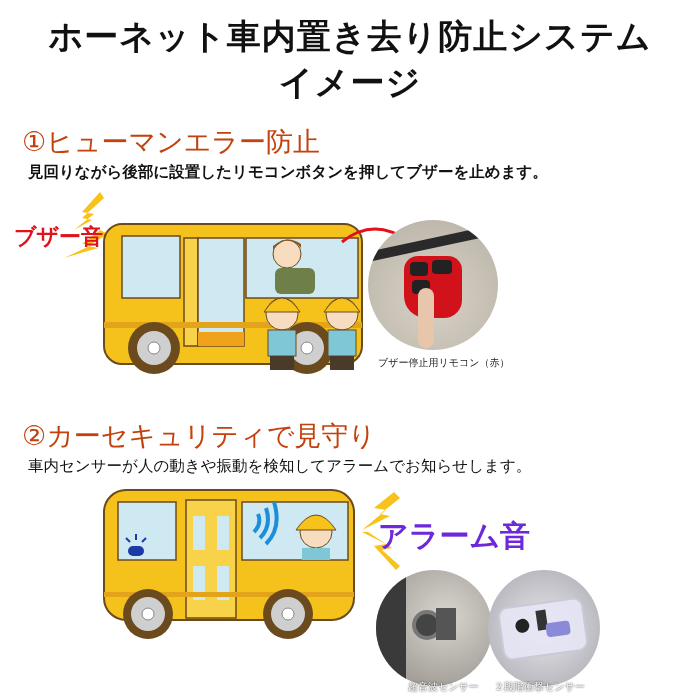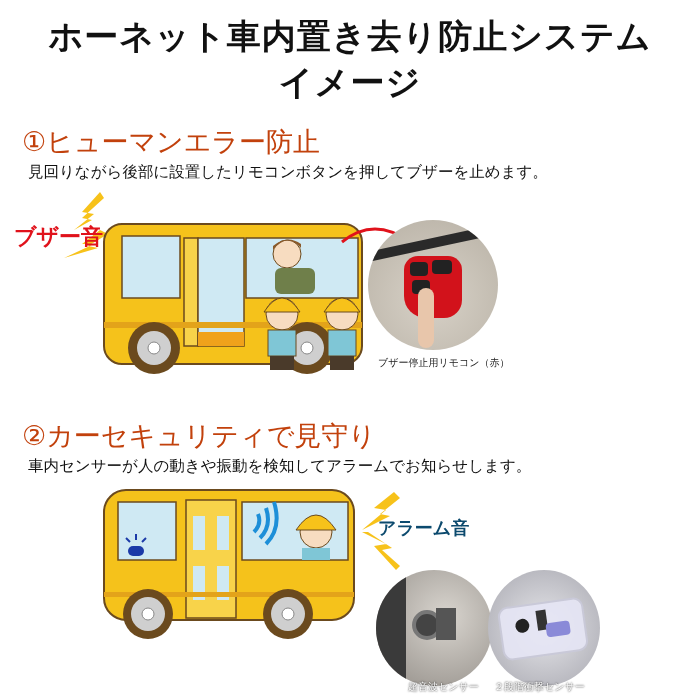--- a/index.html
+++ b/index.html
@@ -2,32 +2,32 @@
 <html><head>
 <meta charset="utf-8">
 <style>
   * { margin:0; padding:0; box-sizing:border-box; }
   body { width:700px; height:700px; background:#ffffff; position:relative; overflow:hidden; font-family:"DejaVu Sans", sans-serif; color:#111; }
   .abs { position:absolute; }
   .title { left:0; width:700px; text-align:center; font-weight:bold; font-size:34px; letter-spacing:1px; color:#111; }
   .h2 { font-size:27px; color:#c2410c; font-weight:normal; left:22px; }
   .desc { font-size:15.5px; color:#111; left:28px; }
   .redlabel { color:#e0121b; font-weight:bold; font-size:22px; }
-  .blacklabel { color:#0c4a6e; font-weight:bold; font-size:18px; }
+  .blacklabel { color:#6d28d9; font-weight:bold; font-size:30px; }
   .caption { font-size:10px; color:#222; }
   .circle { border-radius:50%; overflow:hidden; }
 </style>
 </head>
 <body>
 
 <div class="abs title" style="top:14px;">ホーネット車内置き去り防止システム</div>
 <div class="abs title" style="top:60px;">イメージ</div>
 
 <div class="abs h2" style="top:124px;">①ヒューマンエラー防止</div>
-<div class="abs desc" style="top:162px;">見回りながら後部に設置したリモコンボタンを押してブザーを止めます。</div>
+<div class="abs desc" style="top:162px;font-weight:bold;">見回りながら後部に設置したリモコンボタンを押してブザーを止めます。</div>
 
 <svg class="abs" style="left:60px;top:190px;" width="60" height="70">
   <polygon points="40,2 22,22 34,24 14,40 32,30 22,28 44,8" fill="#f7c21a"></polygon>
   <polygon points="40,40 22,54 34,54 4,68 38,58 28,56 48,44" fill="#f7c21a"></polygon>
 </svg>
 <div class="abs redlabel" style="left:14px;top:222px;text-align:right;">ブザー音</div>
 
 <svg class="abs" style="left:92px;top:222px;" width="275" height="170">
   <rect x="12" y="2" width="258" height="140" rx="18" fill="#f5c21b" stroke="#6b4a1e" stroke-width="2"></rect>
   <rect x="30" y="14" width="58" height="62" fill="#cfe9f3" stroke="#6b4a1e" stroke-width="1.5"></rect>

